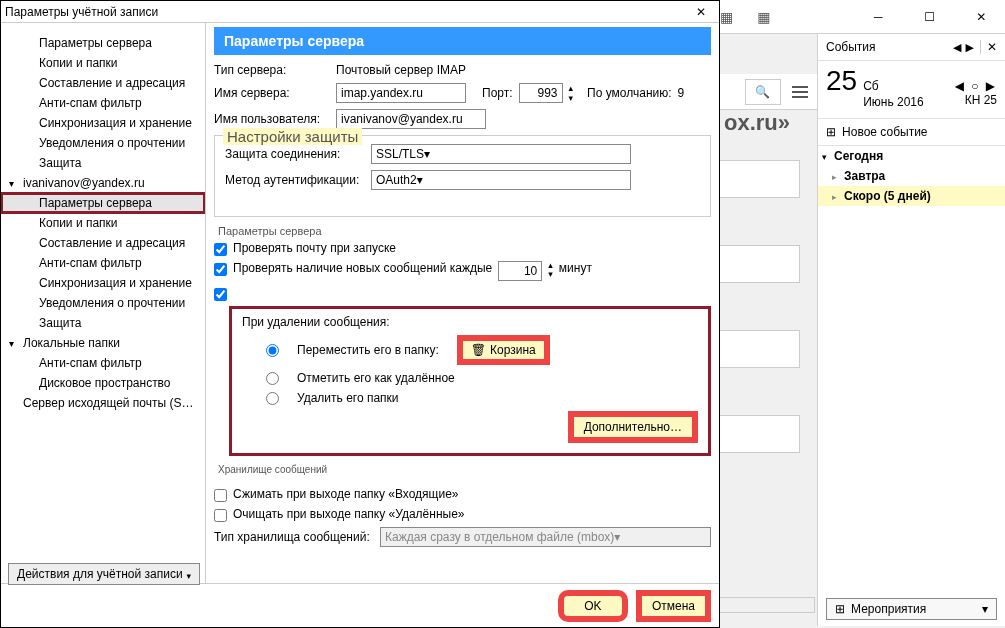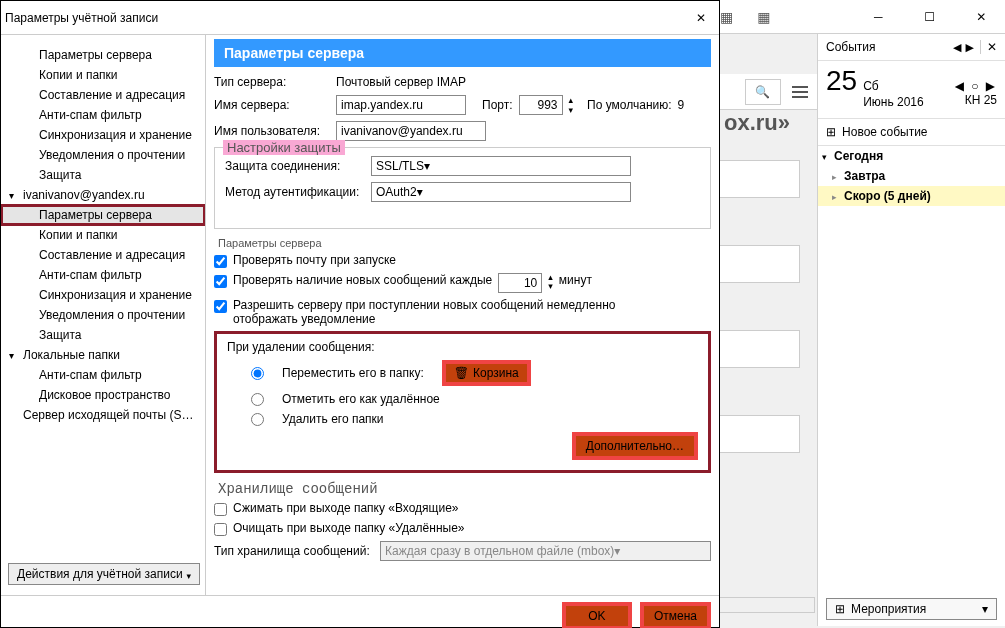--- a/index.html
+++ b/index.html
@@ -2,21 +2,21 @@
 <html><head>
   <meta charset="utf-8">
   <style>
     * { box-sizing: border-box; margin: 0; padding: 0; font-family: "Segoe UI", Tahoma, sans-serif; font-size: 12px; }
     body { width: 1005px; height: 628px; background: #fff; position: relative; overflow: hidden; }
 
     .main-window { position: absolute; left: 0; top: 0; width: 720px; height: 628px; border: 1px solid #000; background: #fff; z-index: 10; }
     .bg-window { position: absolute; left: 720px; top: 0; width: 285px; height: 628px; background: #f0f0f0; }
 
     
-    .titlebar { height: 34px; display: flex; align-items: center; justify-content: space-between; padding: 0 4px; border-bottom: 1px solid #ccc; background: #fff; }
+    .titlebar { height: 22px; display: flex; align-items: center; justify-content: space-between; padding: 0 4px; border-bottom: 1px solid #ccc; background: #fff; }
     .titlebar .close { width: 28px; height: 18px; display: flex; align-items: center; justify-content: center; cursor: default; }
 
     
     .main-content { display: flex; height: 560px; }
     .sidebar { width: 205px; border-right: 1px solid #ccc; padding: 4px 0; overflow-y: auto; }
     .sidebar-item { padding: 3px 6px 3px 38px; cursor: default; white-space: nowrap; overflow: hidden; text-overflow: ellipsis; position: relative; }
     .sidebar-item.level1 { padding-left: 22px; }
     .sidebar-item.selected { background: #e5e5e5; }
     .sidebar-item.hl { outline: 3px solid #8b1c2b; outline-offset: -2px; }
     .twisty { position: absolute; left: 6px; font-size: 10px; top: 5px; }
@@ -25,31 +25,31 @@
     .form-area { flex: 1; padding: 0 8px; overflow: hidden; }
     .form-header { background: #3399ff; color: #fff; font-weight: bold; padding: 6px 10px; margin: 4px 0 8px 0; font-size: 14px; }
     .form-row { display: flex; align-items: center; margin-bottom: 6px; gap: 6px; }
     .form-row label { width: 116px; }
     .form-row input[type=text] { border: 1px solid #888; padding: 2px 4px; font-size: 12px; }
     .form-row input.server { width: 130px; }
     .form-row input.user { width: 150px; }
     .form-row input.port { width: 44px; text-align: right; }
     
     .group { border: 1px solid #ccc; padding: 8px 10px; margin-bottom: 8px; position: relative; }
-    .group-title { position: absolute; top: -8px; left: 8px; background: #f9a8d4; padding: 0 4px; color: #555; font-size: 13px; }
+    .group-title { position: absolute; top: -8px; left: 8px; background: #fef9c3; padding: 0 4px; color: #555; font-size: 15px; }
     .select { border: 1px solid #888; padding: 2px 4px; width: 260px; display: flex; justify-content: flex-start; align-items: center; background: #fff; }
     .chk-row { display: flex; align-items: flex-start; gap: 6px; margin-bottom: 5px; }
     .chk-row input[type=checkbox] { margin-top: 2px; }
     .num-input { width: 44px; text-align: right; border: 1px solid #888; padding: 2px 4px; }
 
     .radio-group { padding-left: 24px; }
     .radio-row { display: flex; align-items: center; gap: 18px; margin-bottom: 6px; }
     
-    .hl-box { border: 3px solid #8b1c2b; padding: 6px 10px 10px 10px; margin-bottom: 8px; }
-    .btn { border: 4px solid #ef4444; background: #c2410c; padding: 3px 10px; cursor: default; }
+    .hl-box { border: 3px solid #8b1c2b; padding: 6px 10px 10px 10px; margin-bottom: 8px; margin-left: 15px; }
+    .btn { border: 6px solid #ef4444; background: #fef9c3; padding: 3px 10px; cursor: default; }
     .btn.sm { padding: 2px 8px; }
     .btn-row-right { display: flex; justify-content: flex-end; }
 
     .bottom-bar { border-top: 1px solid #ccc; padding: 6px 8px; display: flex; justify-content: flex-end; gap: 8px; }
     .actions-btn { position: absolute; bottom: 42px; left: 7px; border: 1px solid #888; background: #eee; padding: 3px 8px; display: flex; align-items: flex-end; gap: 4px; }
 
     
     .bg-top { height: 34px; background: #fff; display: flex; justify-content: flex-end; align-items: center; gap: 24px; padding-right: 10px; border-bottom: 1px solid #d0d0d0; }
     .winbtn { width: 30px; height: 24px; display: flex; align-items: center; justify-content: center; }
     .searchbox { width: 36px; height: 26px; border: 1px solid #ccc; display: flex; align-items: center; justify-content: center; color: #3399ff; }
@@ -230,21 +230,20 @@
       </div>
       <div class="chk-row">
         <input type="checkbox" checked="" style="">
         <span>Проверять наличие новых сообщений каждые</span>
         <input class="num-input" value="10" style="">
         <span style="font-size:9px;line-height:1;">▴<br>▾</span>
         <span>минут</span>
       </div>
       <div class="chk-row">
         <input type="checkbox" checked="" style="">
-        <span><span>Разрешить серверу при поступлении новых сообщений немедленно</span><br><span>отображать уведомление</span></span>
       </div>
 
       <div class="hl-box">
         <div style="margin-bottom:6px;">При удалении сообщения:</div>
         <div class="radio-group">
           <div class="radio-row">
             <input type="radio" name="del" checked="" style="">
             <span>Переместить его в папку:</span>
             <button class="btn sm"><span style="margin-right:4px;">🗑</span><span>Корзина</span></button>
           </div>
@@ -255,21 +254,21 @@
           <div class="radio-row">
             <input type="radio" name="del" style="">
             <span>Удалить его папки</span>
           </div>
         </div>
         <div class="btn-row-right">
           <button class="btn">Дополнительно…</button>
         </div>
       </div>
 
-      <div style="color:#555;font-size:14px;margin:0 0 4px 4px;font-family:Liberation Mono, monospace;">Хранилище сообщений</div>
+      <div style="color:#555;font-size:10px;margin:0 0 12px 4px;">Хранилище сообщений</div>
       <div class="chk-row">
         <input type="checkbox" style="">
         <span>Сжимать при выходе папку «Входящие»</span>
       </div>
       <div class="chk-row">
         <input type="checkbox" style="">
         <span>Очищать при выходе папку «Удалённые»</span>
       </div>
       <div class="form-row">
         <label style="width:160px;">Тип хранилища сообщений:</label>
@@ -280,16 +279,16 @@
       </div>
     </div>
   </div>
 
   <button class="actions-btn">
     <span>Действия для учётной записи</span>
     <span style="font-size:9px;">▾</span>
   </button>
 
   <div class="bottom-bar">
-    <button class="btn" style="min-width:70px;">OK</button>
+    <button class="btn" style="min-width:70px;border-radius:10px;">OK</button>
     <button class="btn" style="min-width:70px;">Отмена</button>
   </div>
 </div>
 
 </body></html>

